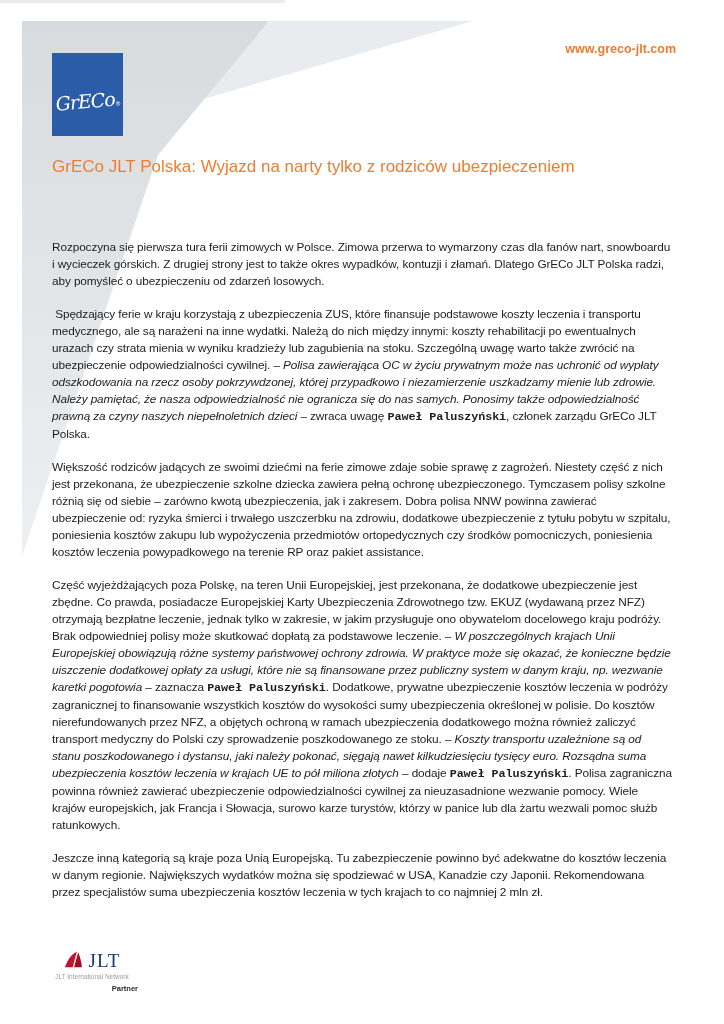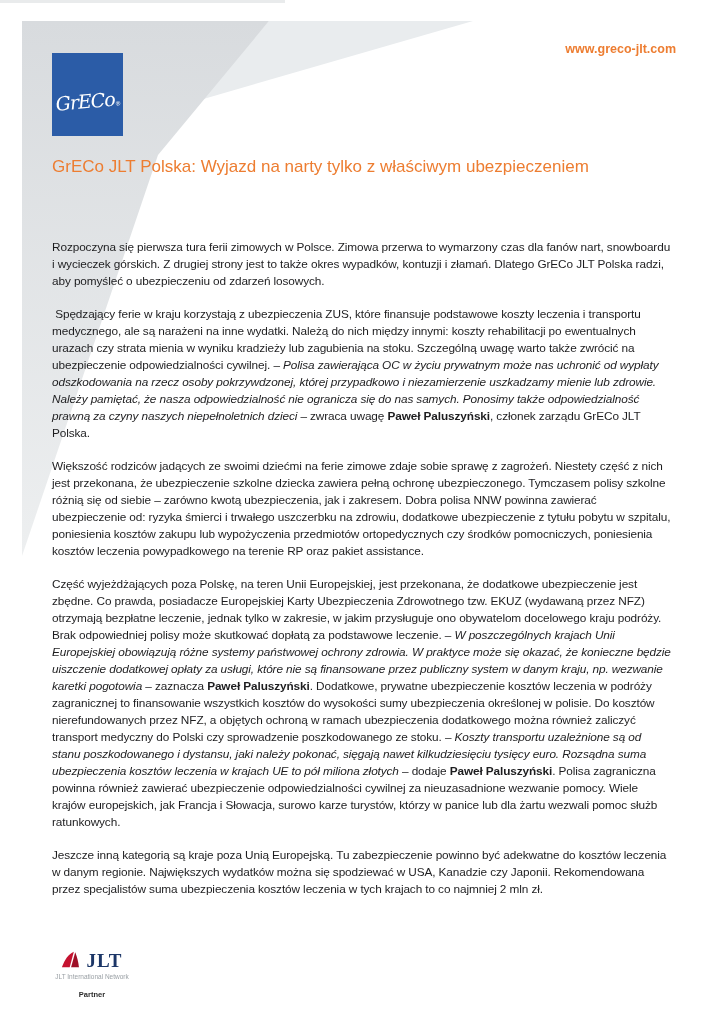--- a/index.html
+++ b/index.html
@@ -72,55 +72,56 @@
     position: absolute;
     left: 52px; top: 223px;
     width: 620px;
     z-index: 2;
     color: #1d1d1f;
     font-size: 11.8px;
     line-height: 17px;
     letter-spacing: -0.1px;
   }
   .article-body p.para { margin: 16px 0 16px 0; }
-  .article-body span.b { font-weight: 700; }
+  .article-body span.b { font-weight: 700; font-family: Liberation Mono, monospace; }
   .article-body span.i { font-style: italic; }
   .footer-block {
     position: absolute;
     left: 46px; top: 948px;
     width: 92px;
     z-index: 2;
     text-align: center;
   }
   .jlt-logo-row {
     display: flex;
     align-items: flex-end;
     justify-content: center;
     gap: 3px;
     height: 22px;
   }
   .jlt-wordmark {
     font-family: "Liberation Serif", serif;
-    font-weight: 700;
+    font-weight: 400;
     font-size: 19px;
     line-height: 19px;
     color: #1C3667;
     letter-spacing: 1px;
   }
   .jlt-network-line {
     margin-top: 3px;
     font-size: 6.5px;
     color: #9aa0a5;
     white-space: nowrap;
   }
   .jlt-partner-line {
-    margin-top: 10px;
+    margin-top: 4px;
     font-size: 7.5px;
     font-weight: 700;
     color: #2b2b2b;
+    text-align: right;
   }
 </style>
 </head>
 <body>
 
 <div class="page">
 
   <div class="top-line"></div>
 
   <svg class="header-svg" viewBox="0 0 724 560" xmlns="http://www.w3.org/2000/svg" aria-hidden="true">
@@ -133,21 +134,21 @@
     <polygon points="269,21 473,21 200,100" fill="#e9ecee"></polygon>
     <polygon points="22,21 269,21 158,155 22,556" fill="url(#wedgeGrad)"></polygon>
   </svg>
 
   <div class="greco-logo">
     <span class="greco-script"><span>GrECo</span><span class="reg">®</span></span>
   </div>
 
   <div class="site-url">www.greco-jlt.com</div>
 
-  <h1 class="article-title">GrECo JLT Polska: Wyjazd na narty tylko z właściwym ubezpieczeniem</h1>
+  <h1 class="article-title">GrECo JLT Polska: Wyjazd na narty tylko z rodziców ubezpieczeniem</h1>
 
   <div class="article-body">
       <p class="para"><span>Rozpoczyna się pierwsza tura ferii zimowych w Polsce. Zimowa przerwa to wymarzony czas dla fanów nart, snowboardu i wycieczek górskich. Z drugiej strony jest to także okres wypadków, kontuzji i złamań. Dlatego GrECo JLT Polska radzi, aby pomyśleć o ubezpieczeniu od zdarzeń losowych.</span></p>
       <p class="para"><span>&nbsp;Spędzający ferie w kraju korzystają z ubezpieczenia ZUS, które finansuje podstawowe koszty leczenia i transportu medycznego, ale są narażeni na inne wydatki. Należą do nich między innymi: koszty rehabilitacji po ewentualnych urazach czy strata mienia w wyniku kradzieży lub zagubienia na stoku. Szczególną uwagę warto także zwrócić na ubezpieczenie odpowiedzialności cywilnej. </span><span class="i">– Polisa zawierająca OC w życiu prywatnym może nas uchronić od wypłaty odszkodowania na rzecz osoby pokrzywdzonej, której przypadkowo i niezamierzenie uszkadzamy mienie lub zdrowie. Należy pamiętać, że nasza odpowiedzialność nie ogranicza się do nas samych. Ponosimy także odpowiedzialność prawną za czyny naszych niepełnoletnich dzieci</span><span> – zwraca uwagę </span><span class="b">Paweł Paluszyński</span><span>, członek zarządu GrECo JLT Polska.</span></p>
       <p class="para"><span>Większość rodziców jadących ze swoimi dziećmi na ferie zimowe zdaje sobie sprawę z zagrożeń. Niestety część z nich jest przekonana, że ubezpieczenie szkolne dziecka zawiera pełną ochronę ubezpieczonego. Tymczasem polisy szkolne różnią się od siebie – zarówno kwotą ubezpieczenia, jak i zakresem. Dobra polisa NNW powinna zawierać ubezpieczenie od: ryzyka śmierci i trwałego uszczerbku na zdrowiu, dodatkowe ubezpieczenie z tytułu pobytu w szpitalu, poniesienia kosztów zakupu lub wypożyczenia przedmiotów ortopedycznych czy środków pomocniczych, poniesienia kosztów leczenia powypadkowego na terenie RP oraz pakiet assistance.</span></p>
       <p class="para"><span>Część wyjeżdżających poza Polskę, na teren Unii Europejskiej, jest przekonana, że dodatkowe ubezpieczenie jest zbędne. Co prawda, posiadacze Europejskiej Karty Ubezpieczenia Zdrowotnego tzw. EKUZ (wydawaną przez NFZ) otrzymają bezpłatne leczenie, jednak tylko w zakresie, w jakim przysługuje ono obywatelom docelowego kraju podróży. Brak odpowiedniej polisy może skutkować dopłatą za podstawowe leczenie. </span><span class="i">– W poszczególnych krajach Unii Europejskiej obowiązują różne systemy państwowej ochrony zdrowia. W praktyce może się okazać, że konieczne będzie uiszczenie dodatkowej opłaty za usługi, które nie są finansowane przez publiczny system w danym kraju, np. wezwanie karetki pogotowia</span><span> – zaznacza </span><span class="b">Paweł Paluszyński</span><span>. Dodatkowe, prywatne ubezpieczenie kosztów leczenia w podróży zagranicznej to finansowanie wszystkich kosztów do wysokości sumy ubezpieczenia określonej w polisie. Do kosztów nierefundowanych przez NFZ, a objętych ochroną w ramach ubezpieczenia dodatkowego można również zaliczyć transport medyczny do Polski czy sprowadzenie poszkodowanego ze stoku. </span><span class="i">– Koszty transportu uzależnione są od stanu poszkodowanego i dystansu, jaki należy pokonać, sięgają nawet kilkudziesięciu tysięcy euro. Rozsądna suma ubezpieczenia kosztów leczenia w krajach UE to pół miliona złotych</span><span> – dodaje </span><span class="b">Paweł Paluszyński</span><span>. Polisa zagraniczna powinna również zawierać ubezpieczenie odpowiedzialności cywilnej za nieuzasadnione wezwanie pomocy. Wiele krajów europejskich, jak Francja i Słowacja, surowo karze turystów, którzy w panice lub dla żartu wezwali pomoc służb ratunkowych.</span></p>
       <p class="para"><span>Jeszcze inną kategorią są kraje poza Unią Europejską. Tu zabezpieczenie powinno być adekwatne do kosztów leczenia w danym regionie. Największych wydatków można się spodziewać w USA, Kanadzie czy Japonii. Rekomendowana przez specjalistów suma ubezpieczenia kosztów leczenia w tych krajach to co najmniej 2 mln zł.</span></p>
     </div>
 
   <div class="footer-block">

